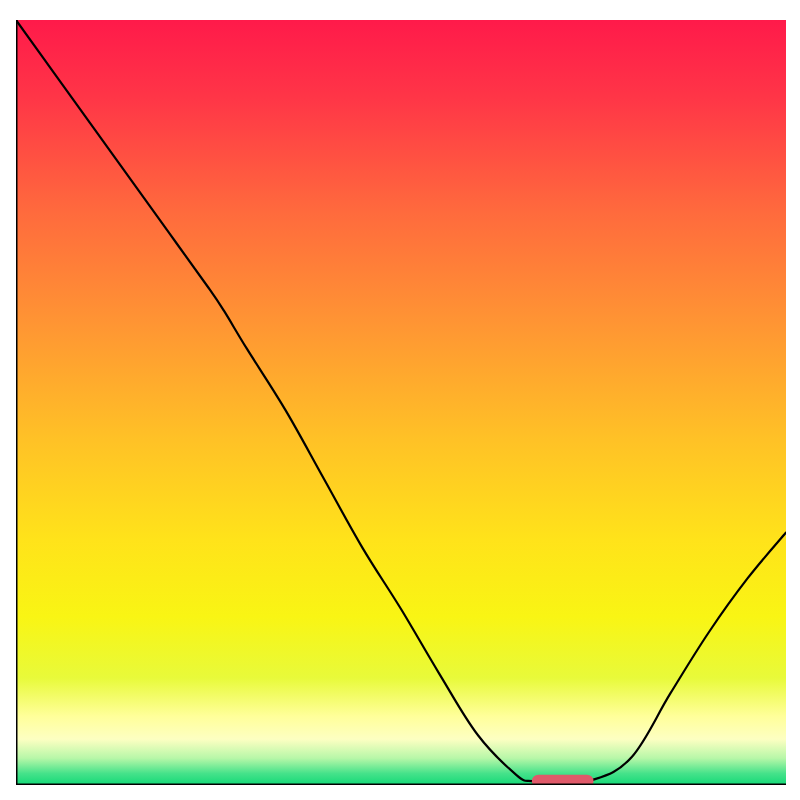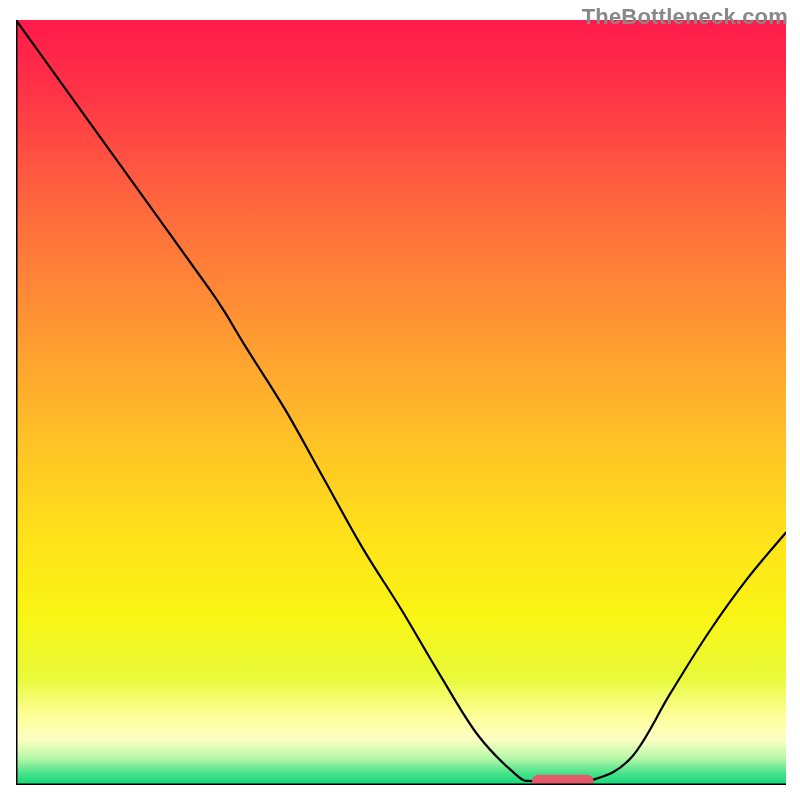--- a/index.html
+++ b/index.html
@@ -34,21 +34,20 @@
     height: 765px;
   }
   .plot-area svg {
     display: block;
   }
 </style>
 </head>
 <body>
 
 <div class="chart-container">
-  <div class="watermark">TheBottleneck.com</div>
   <div class="plot-area">
     <svg id="chart-svg" width="770" height="765" viewBox="0 0 770 765">
         <defs>
           <linearGradient id="bg-grad" x1="0" y1="0" x2="0" y2="1">
             <stop offset="0%" stop-color="#ff1a4a"></stop>
             <stop offset="10%" stop-color="#ff3547"></stop>
             <stop offset="25%" stop-color="#ff6a3d"></stop>
             <stop offset="40%" stop-color="#ff9633"></stop>
             <stop offset="55.00000000000001%" stop-color="#ffc226"></stop>
             <stop offset="68%" stop-color="#ffe31a"></stop>

